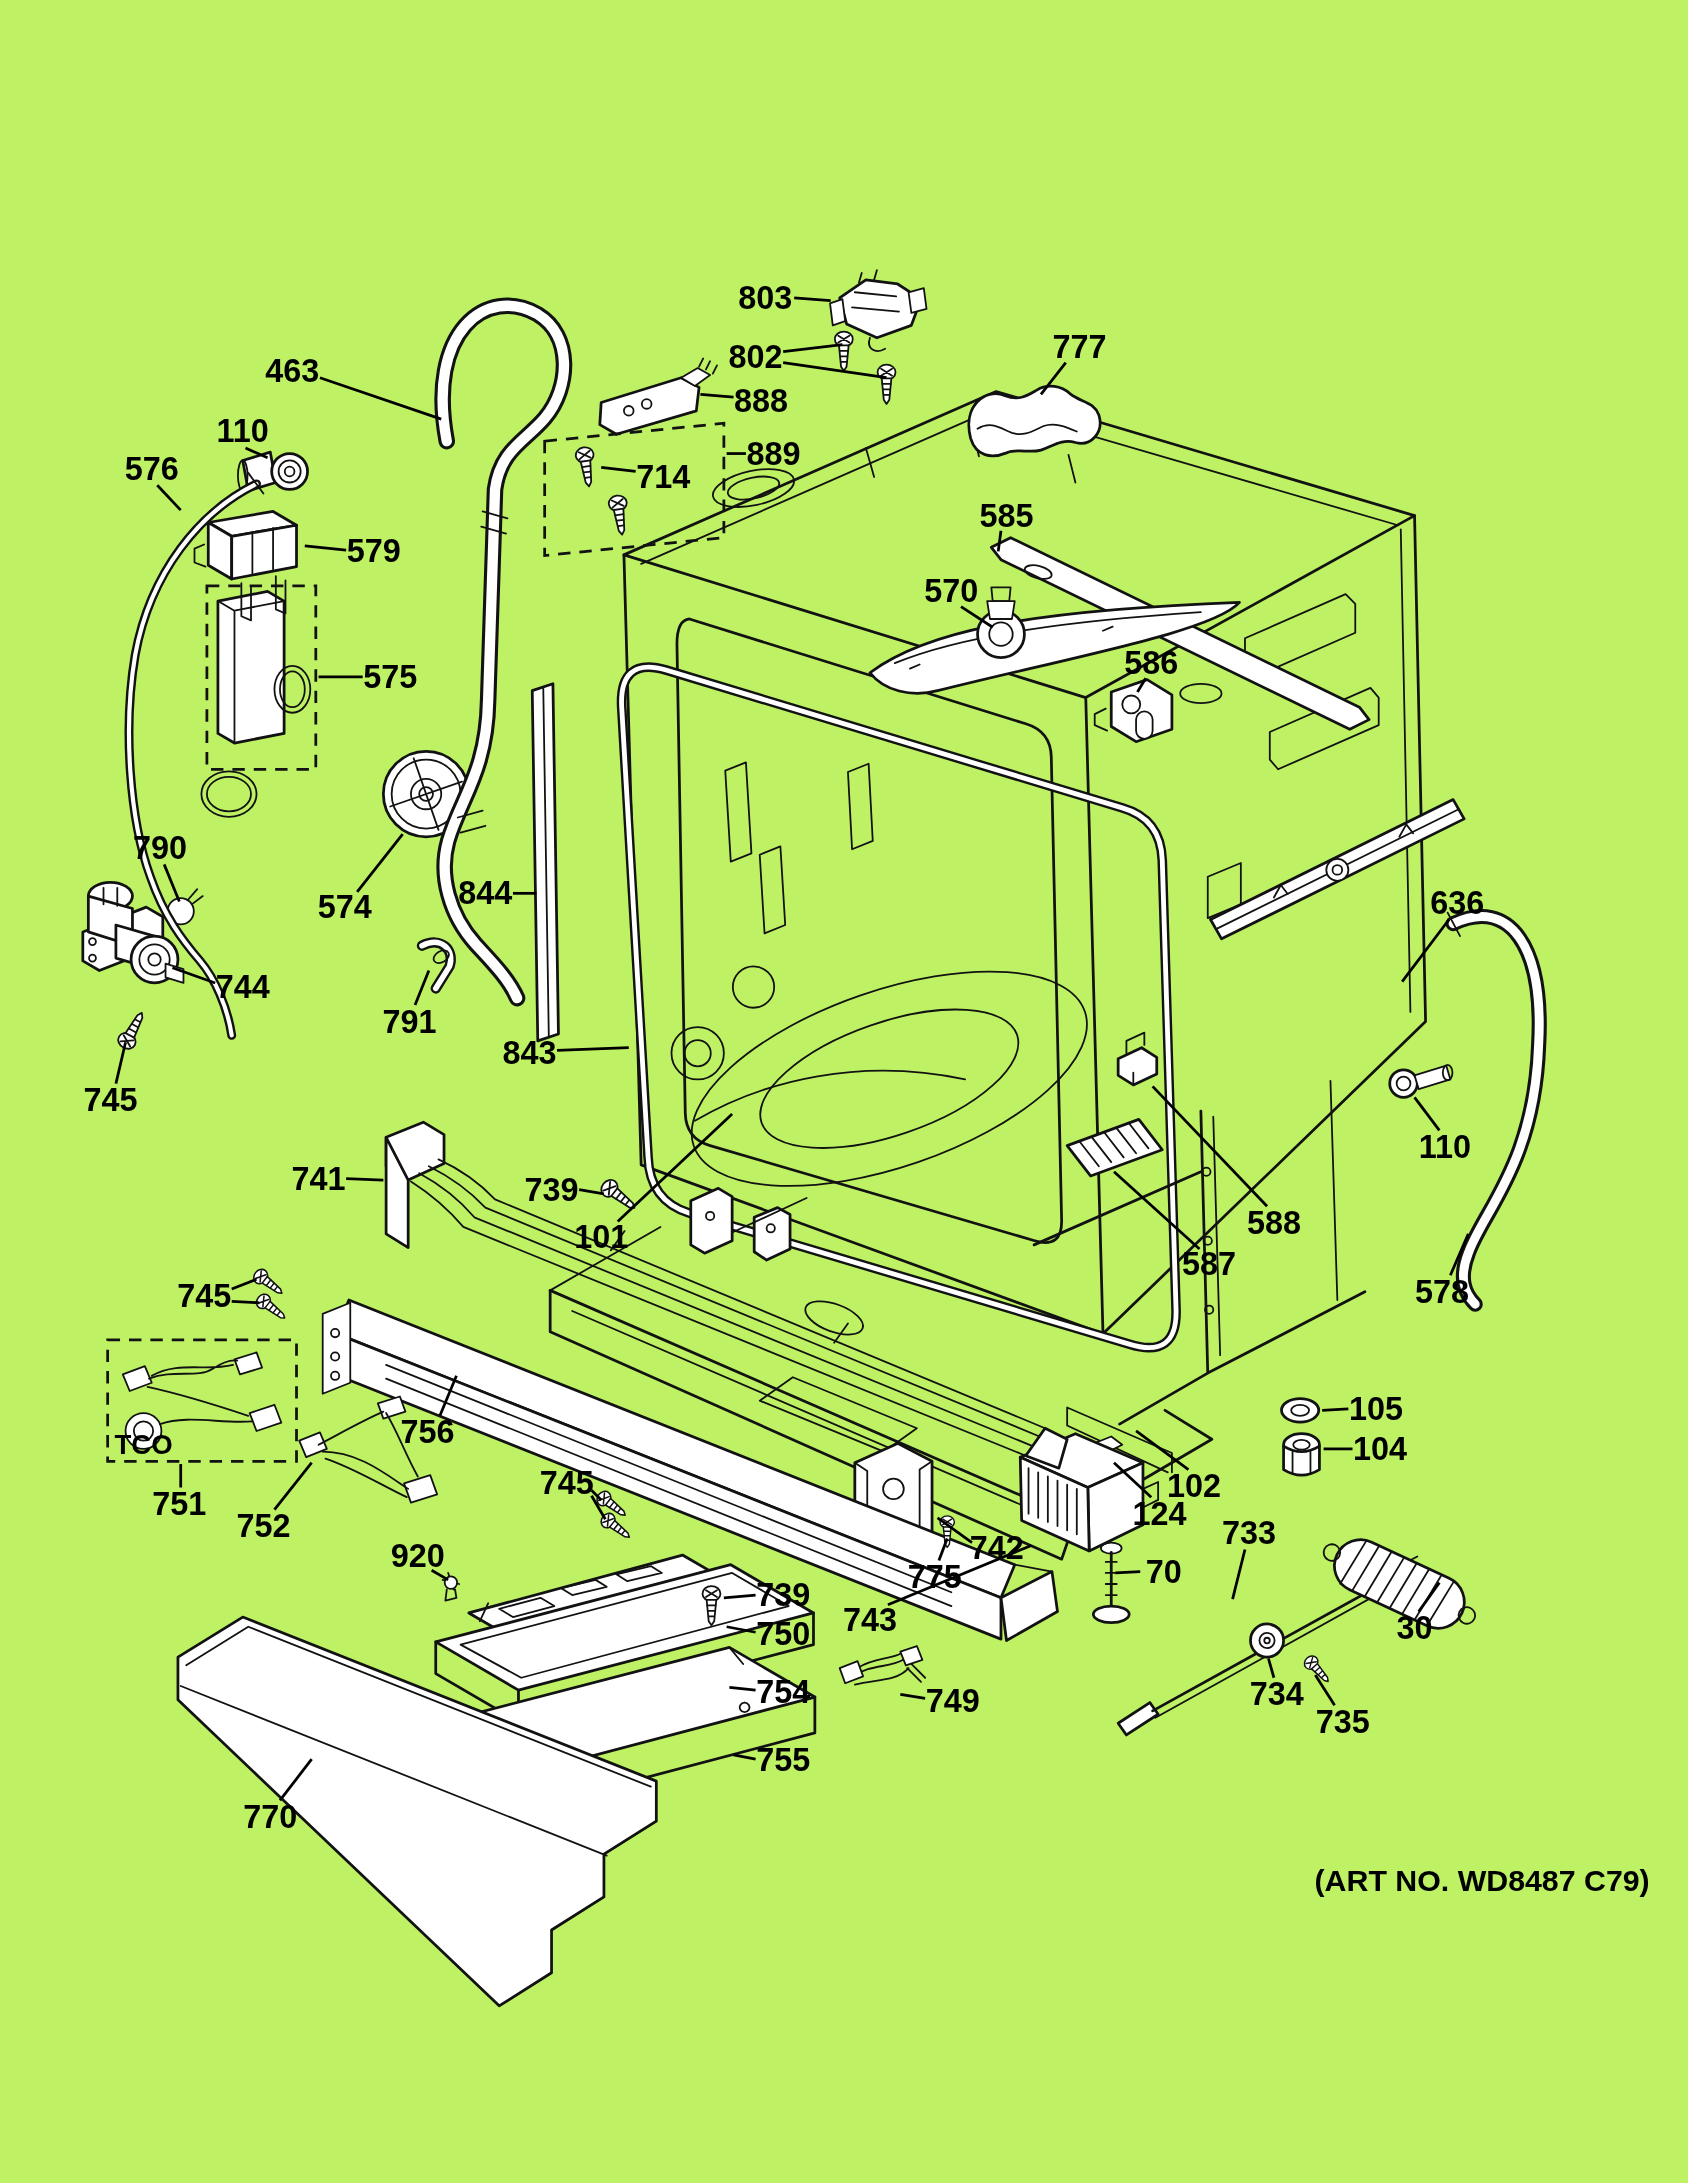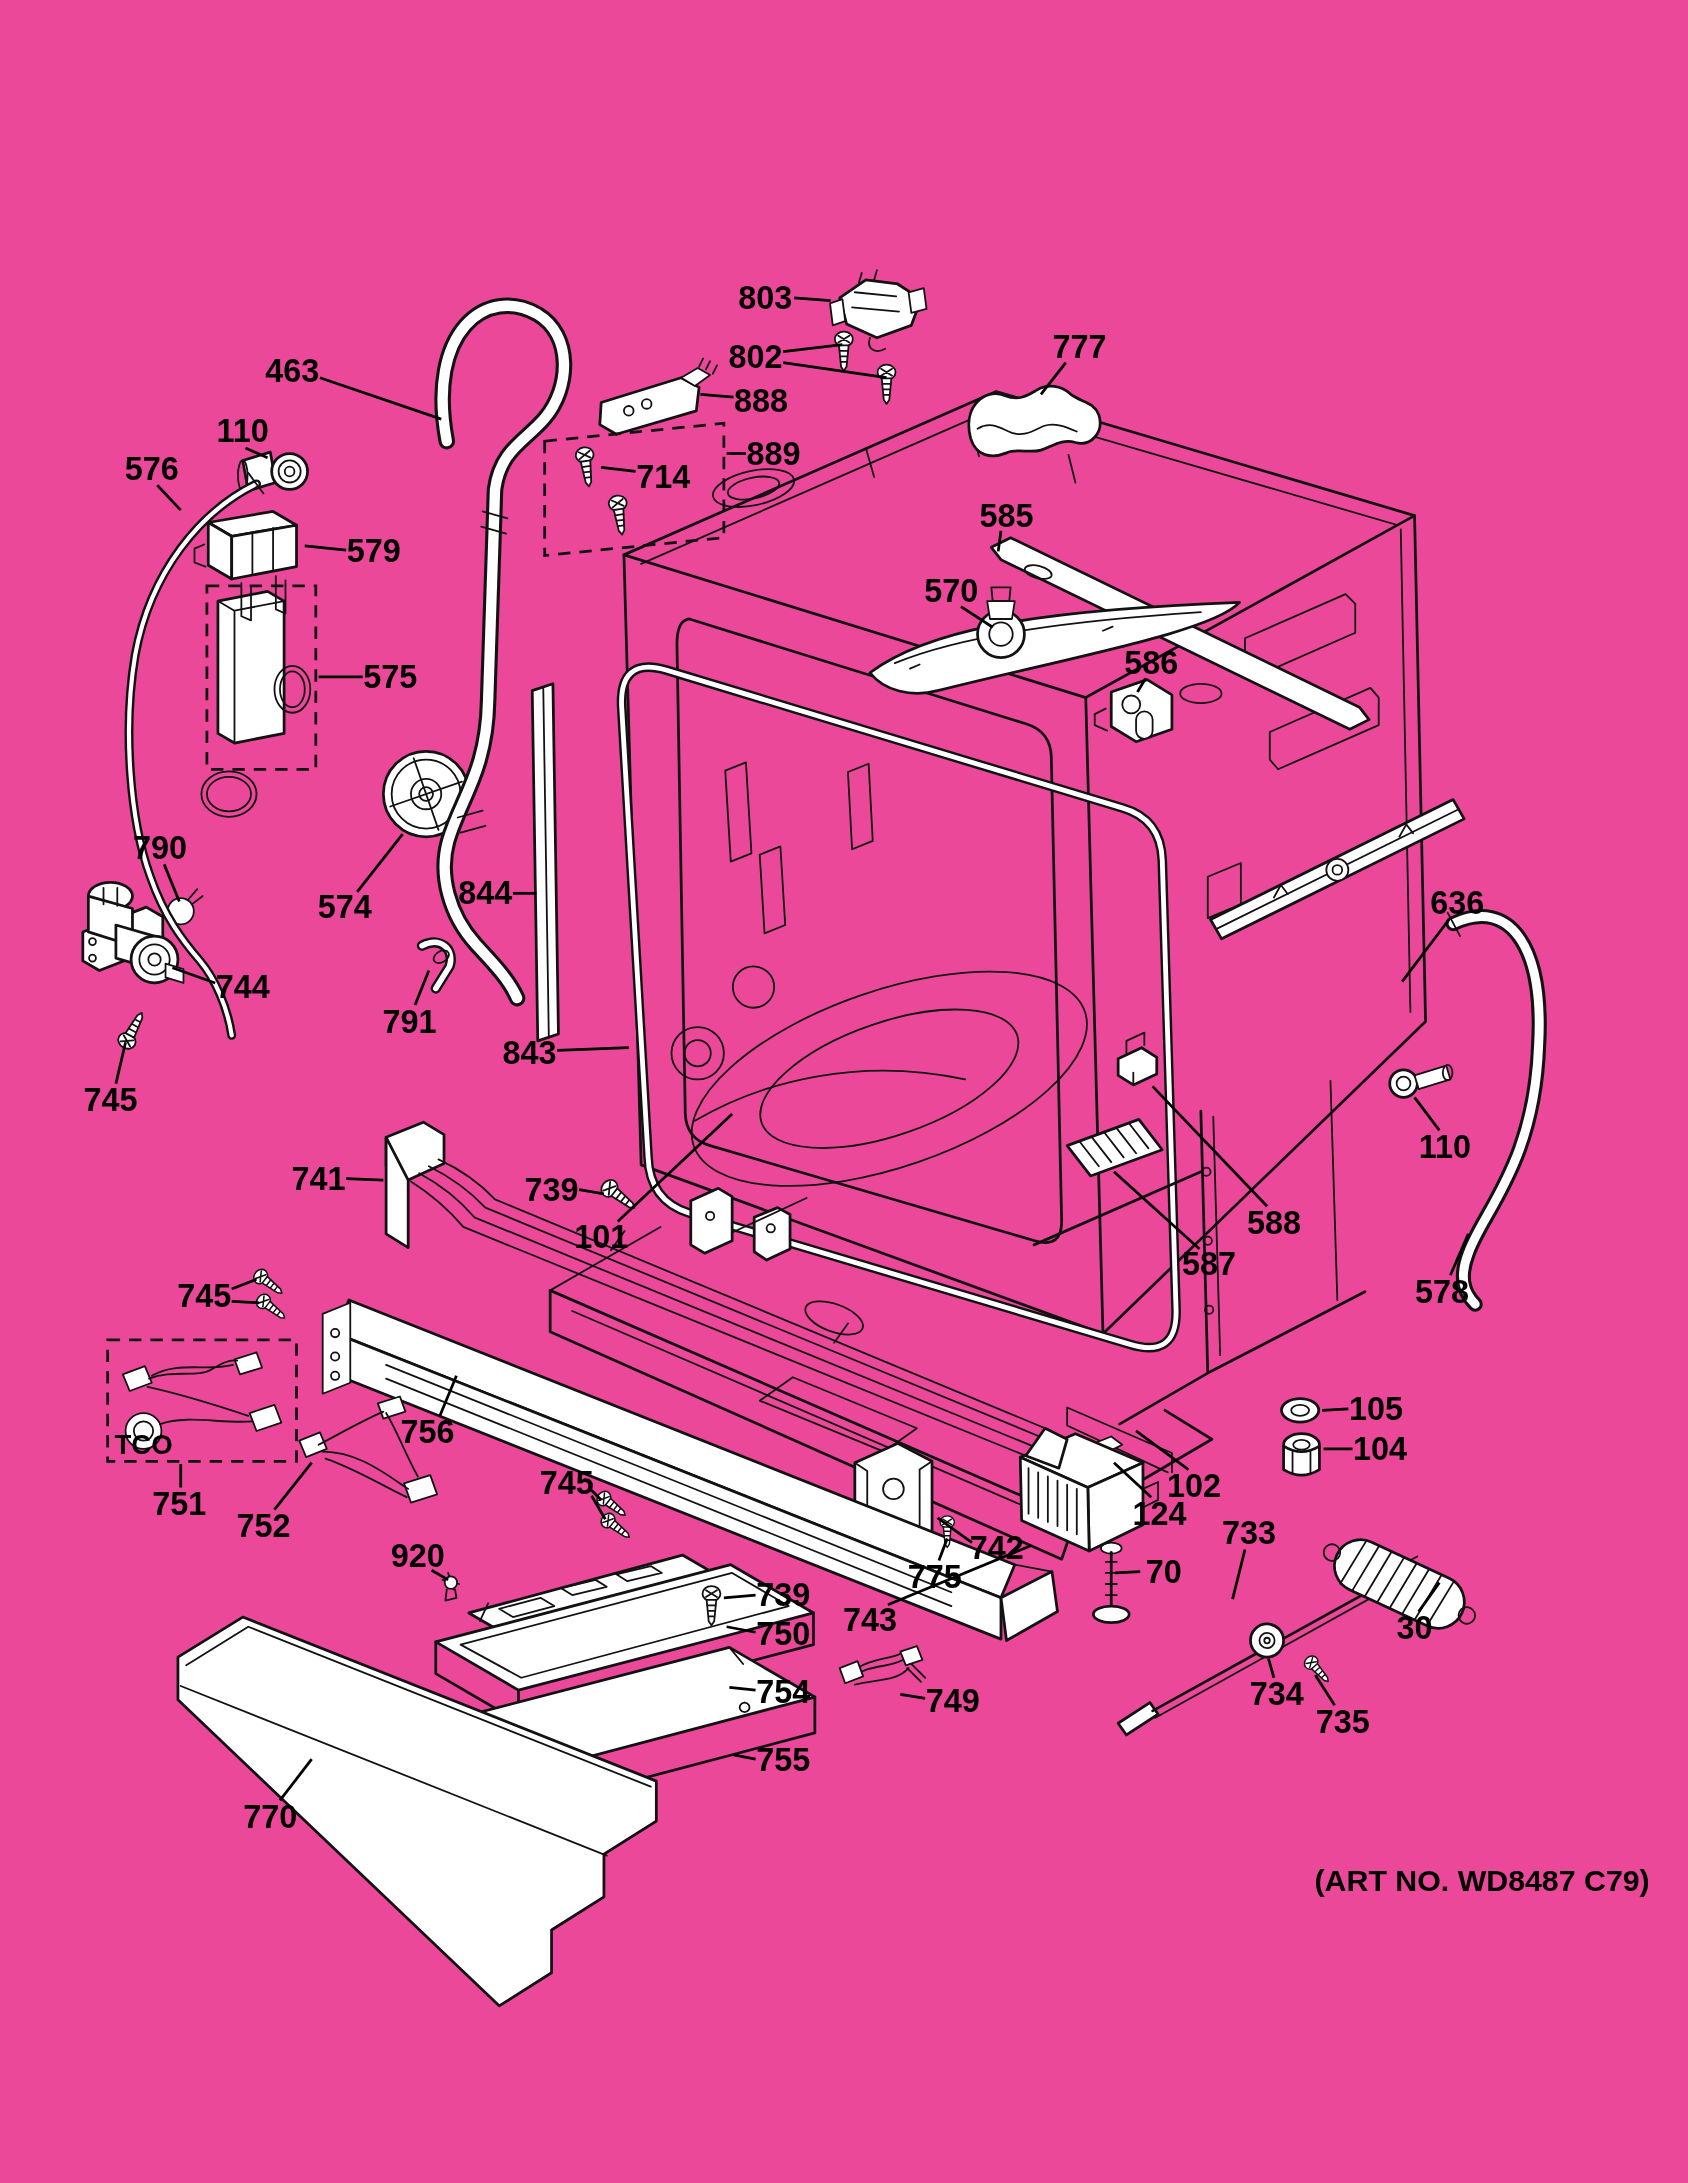--- a/index.html
+++ b/index.html
@@ -1,16 +1,16 @@
 <!DOCTYPE html>
 <html style="font-size:11px"><head>
 <meta charset="utf-8">
 <style>
   html,body{margin:0;padding:0;background:#ffffff;}
-  .page{position:relative;width:1689px;height:2183px;background:#ec4899;}
+  .page{position:relative;width:1689px;height:2183px;background:#bef264;}
   svg{display:block;}
   .ln{fill:none;stroke:#121212;stroke-width:4;stroke-linecap:round;stroke-linejoin:round;}
   .ln2{fill:none;stroke:#121212;stroke-width:2.6;stroke-linecap:round;stroke-linejoin:round;}
   .fw{fill:#ffffff;stroke:#121212;stroke-width:4;stroke-linejoin:round;}
   .fw2{fill:#ffffff;stroke:#121212;stroke-width:2.6;stroke-linejoin:round;}
   .dash{fill:none;stroke:#121212;stroke-width:4;stroke-dasharray:18 13;}
   .tubeA{fill:none;stroke:#121212;stroke-linecap:round;}
   .tubeB{fill:none;stroke:#ffffff;stroke-linecap:round;}
   .leader{stroke:#000;stroke-width:4;fill:none;}
   .callout-text{font-family:"Liberation Sans",sans-serif;font-weight:bold;font-size:47px;fill:#000;text-anchor:middle;dominant-baseline:central;}

